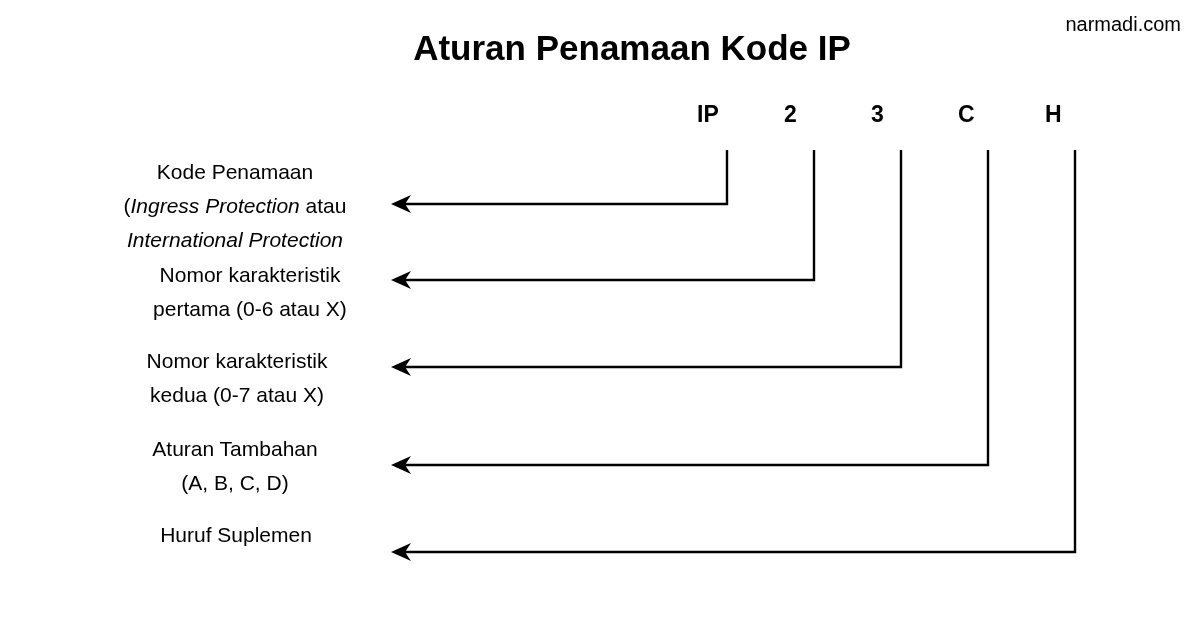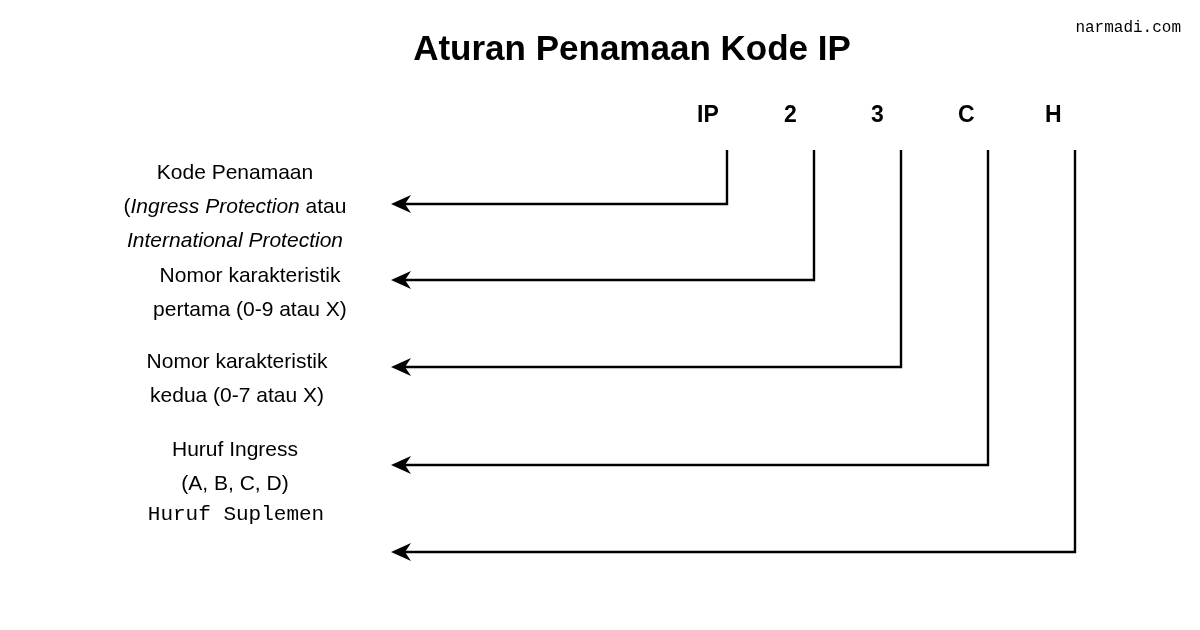--- a/index.html
+++ b/index.html
@@ -6,21 +6,21 @@
     body {
       width: 1200px; height: 630px; background: #ffffff;
       position: relative; overflow: hidden;
       font-family: "Liberation Sans", sans-serif; color: #000;
     }
     .title {
       position: absolute; left: 0; top: 28px; width: 1168px; text-align: center;
       font-size: 35px; font-weight: bold; margin-left: 48px;
     }
     .site {
-      position: absolute; right: 19px; top: 19px; font-size: 16px; font-family: Liberation Mono, monospace;
+      position: absolute; right: 19px; top: 13px; font-size: 20px;
     }
     .code-letter {
       position: absolute; top: 101px; width: 60px; text-align: left;
       font-size: 23px; font-weight: bold;
     }
     .label {
       position: absolute; text-align: center; font-size: 21px; line-height: 34px;
     }
     .label i { }
     svg.lines { position: absolute; left: 0; top: 0; }
@@ -38,34 +38,34 @@
 <div class="code-letter" style="left:1045px">H</div>
 
 <div class="label" style="left:60px; top:155px; width:350px;">
   <div>Kode Penamaan</div>
   <div><span>(</span><i>Ingress Protection</i><span> atau</span></div>
   <div><i>International Protection</i></div>
 </div>
 
 <div class="label" style="left:85px; top:258px; width:330px;">
   <div>Nomor karakteristik</div>
-  <div>pertama (0-9 atau X)</div>
+  <div>pertama (0-6 atau X)</div>
 </div>
 
 <div class="label" style="left:72px; top:344px; width:330px;">
   <div>Nomor karakteristik</div>
   <div>kedua (0-7 atau X)</div>
 </div>
 
 <div class="label" style="left:70px; top:432px; width:330px;">
-  <div>Huruf Ingress</div>
+  <div>Aturan Tambahan</div>
   <div>(A, B, C, D)</div>
 </div>
 
-<div class="label" style="left:71px; top:498px; width:330px;font-family:Liberation Mono, monospace;">
+<div class="label" style="left:71px; top:518px; width:330px;">
   <div>Huruf Suplemen</div>
 </div>
 
 <svg class="lines" width="1200" height="630">
   <g stroke="#000" stroke-width="2.4" fill="none">
     <polyline points="727,150 727,204 402,204"></polyline>
     <polyline points="814,150 814,280 402,280"></polyline>
     <polyline points="901,150 901,367 402,367"></polyline>
     <polyline points="988,150 988,465 402,465"></polyline>
     <polyline points="1075,150 1075,552 402,552"></polyline>

